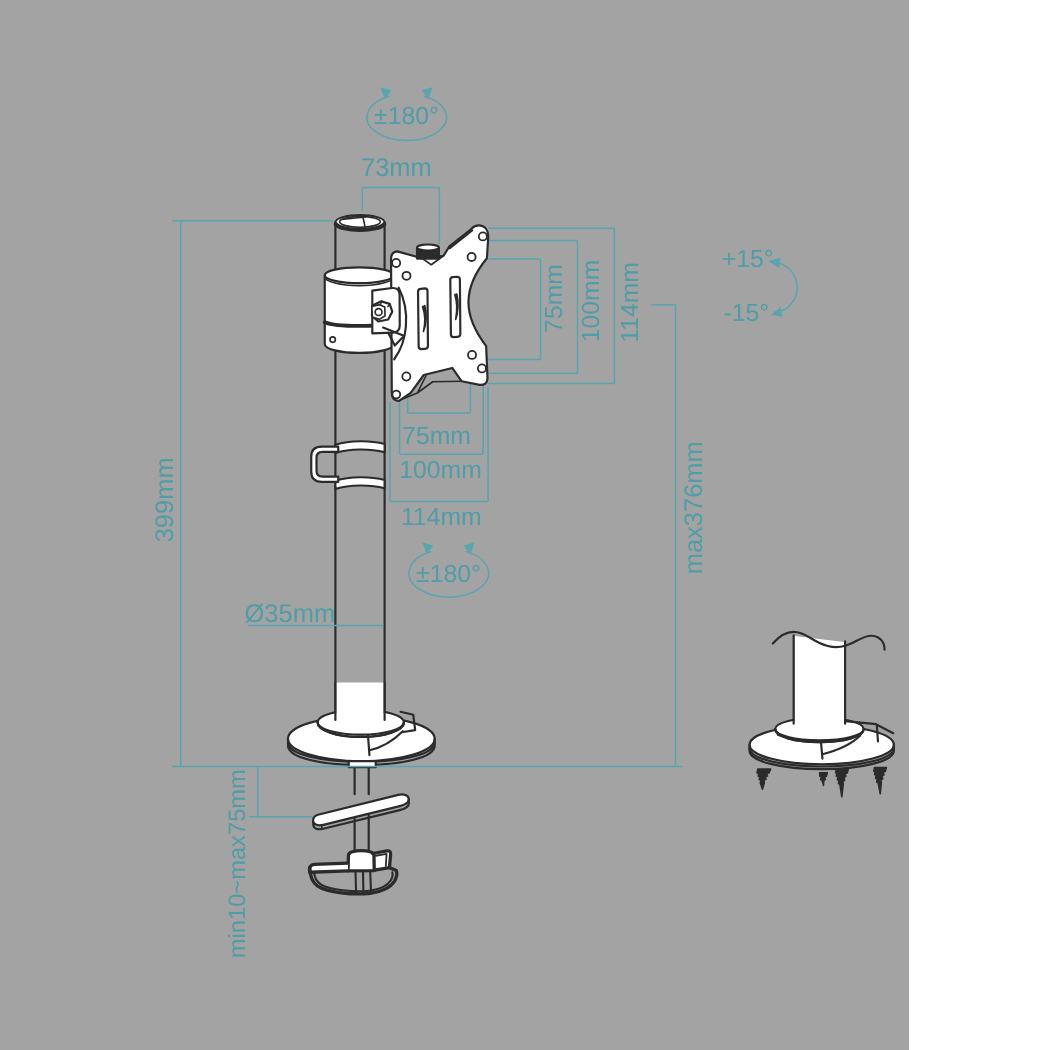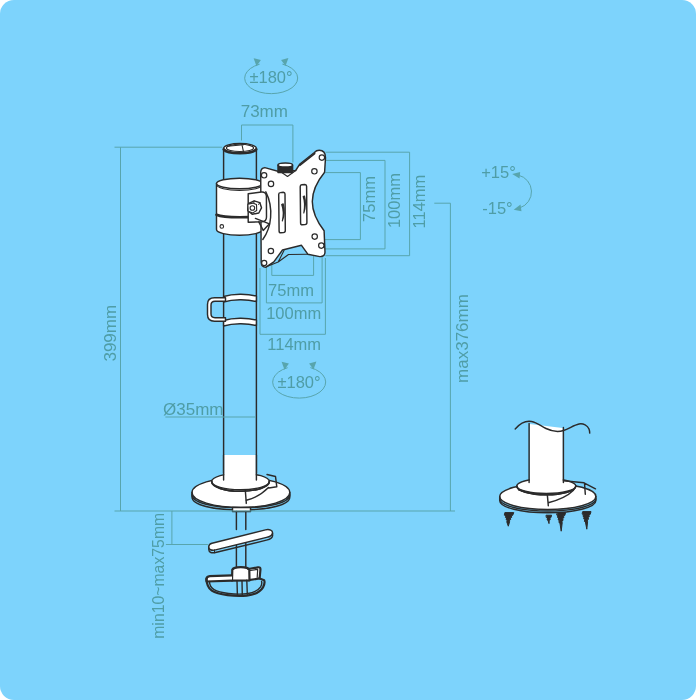--- a/index.html
+++ b/index.html
@@ -1,16 +1,16 @@
 <!DOCTYPE html>
 <html><head>
 <meta charset="utf-8">
 <style>
   html,body{margin:0;padding:0;background:#ffffff;}
-  .wrap{width:696px;height:700px;position:relative;background:#7dd3fc;border-radius:14px;}
+  .wrap{width:606px;height:700px;position:relative;background:#a3a3a3;}
   text{font-family:"Liberation Sans", sans-serif;fill:#4f9da6;}
 </style>
 </head>
 <body>
 <div class="wrap">
 <svg width="700" height="700" viewBox="0 0 700 700" xmlns="http://www.w3.org/2000/svg">
 <defs></defs>
 <g fill="none" stroke="#58a5ad" stroke-width="1">
 
   <g>

